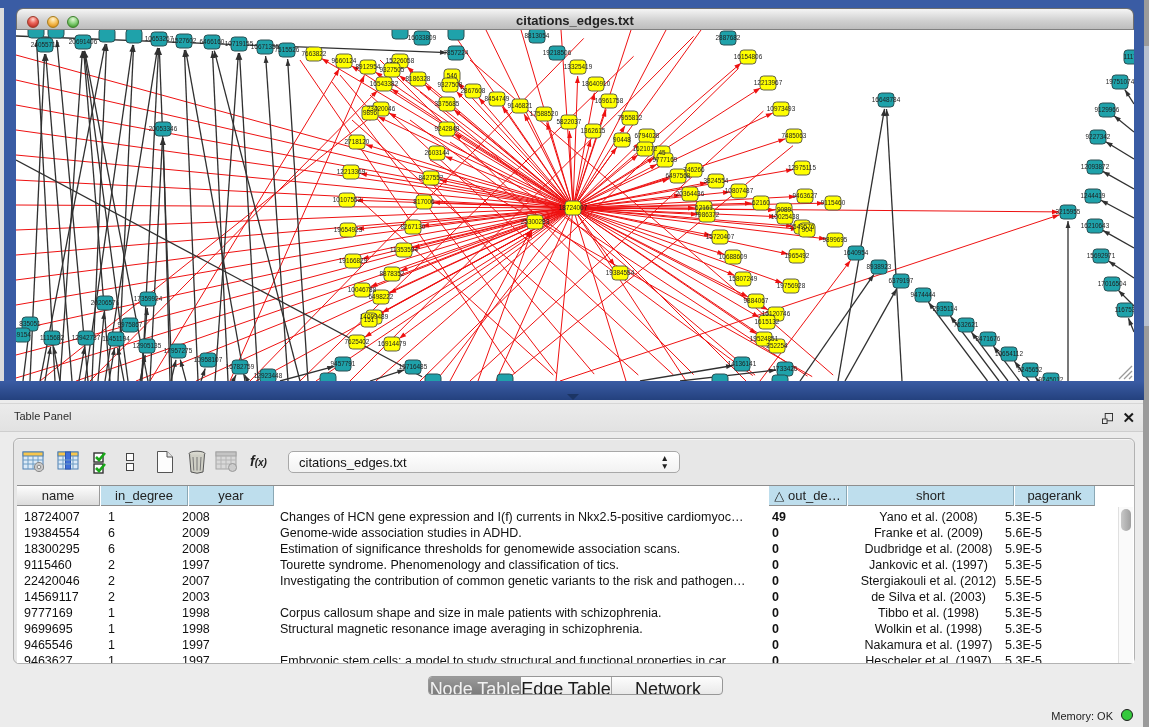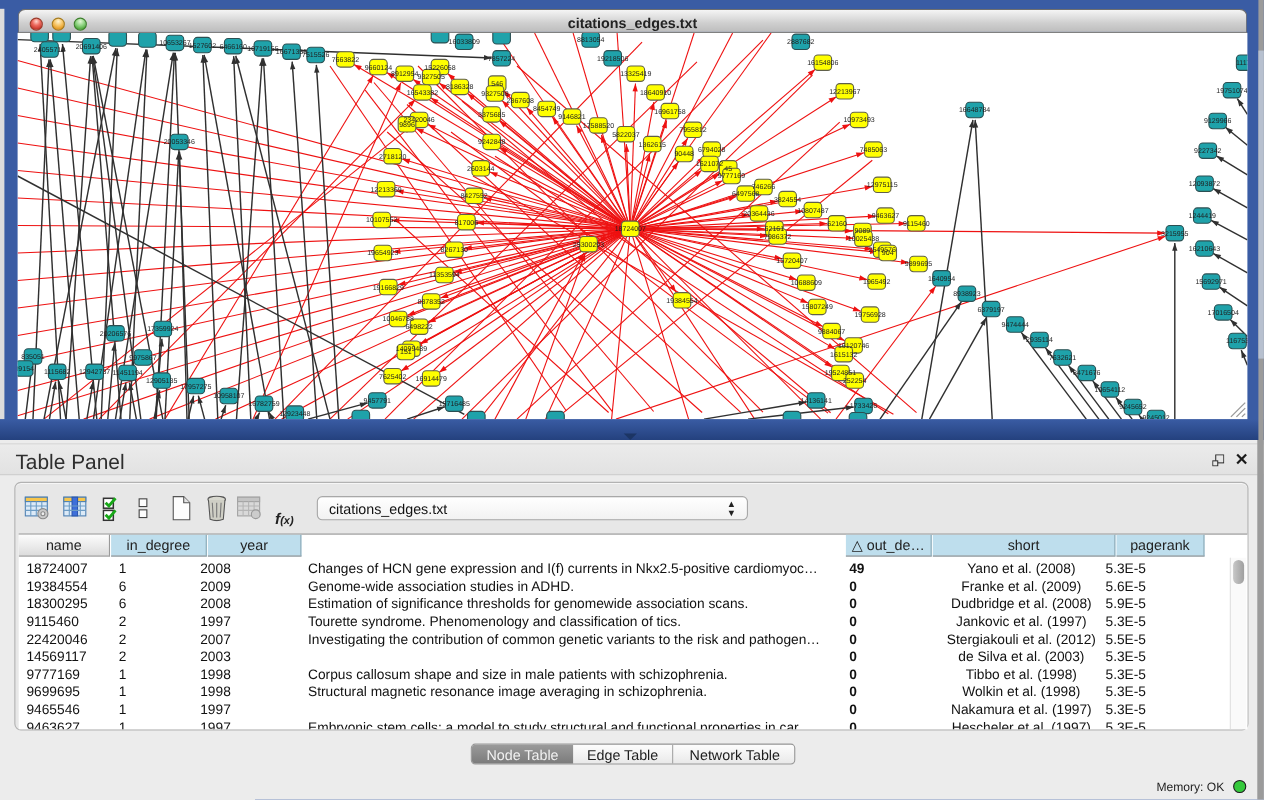--- a/index.html
+++ b/index.html
@@ -24,21 +24,21 @@
 .tl { position:absolute; top:7px; width:12px; height:12px; border-radius:50%; }
 #tl1 { left:10px; background:radial-gradient(circle at 50% 25%,#ffd5cd,#ed6a5f 40%,#c93a30 75%,#8e2b1e); border:1px solid #9c3a2a;}
 #tl2 { left:30px; background:radial-gradient(circle at 50% 25%,#fff3cf,#f6c25f 45%,#e59b27 75%,#a86f14); border:1px solid #a87c1c;}
 #tl3 { left:50px; background:radial-gradient(circle at 50% 25%,#e2f7d4,#8bd27e 45%,#55ab42 75%,#2f7d22); border:1px solid #3d7f2c;}
 
 #panel { position:absolute; left:0; top:400px; width:1149px; height:327px;
   background:#ececec; }
 #panelhdr { position:absolute; left:0; top:3px; width:1149px; height:29px;
   background:linear-gradient(#ebebeb,#e2e2e2); border-top:1px solid #d6d6d6;
   border-bottom:1px solid #cecece; }
-#panelhdr .t { position:absolute; left:14px; top:6px; font-size:19px; color:#2e2e2e; }
+#panelhdr .t { position:absolute; left:14px; top:6px; font-size:11px; color:#2e2e2e; }
 #floaticon { position:absolute; right:36px; top:9px; width:11px; height:11px; }
 #closex { position:absolute; right:14px; top:5px; font-size:15px; font-weight:bold; color:#1a1a1a; }
 #box { position:absolute; left:13px; top:38px; width:1122px; height:226px;
   background:#e7e7e7; border:1px solid #b2b2b2; border-radius:6px;
   box-shadow:inset 0 1px 0 #f6f6f6; }
 
 .ticon { position:absolute; top:11px; }
 #dropdown { position:absolute; left:274px; top:12px; width:392px; height:22px;
   background:linear-gradient(#ffffff,#f2f2f2); border:1px solid #a8a8a8;
   border-radius:5px; font-size:13px; color:#111; padding:3px 0 0 10px; }
@@ -61,21 +61,21 @@
 .c5 { left:828px; width:167px; text-align:center; }
 .c6 { left:988px; width:100px; }
 #vscroll { position:absolute; right:1px; top:21px; width:15px; height:156px;
   background:#fafafa; border-left:1px solid #e0e0e0; }
 #vthumb { position:absolute; left:2px; top:2px; width:10px; height:22px;
   background:linear-gradient(90deg,#c8c8c8,#9f9f9f); border-radius:5px; }
 
 #tabs { position:absolute; left:428px; top:276px; z-index:5; width:295px; height:19px;
   border:1px solid #979797; border-radius:4px;
   background:linear-gradient(#fdfdfd,#e9e9e9); overflow:hidden; }
-.tab { position:absolute; top:0; height:19px; font-size:13px; color:#1c1c1c;
+.tab { position:absolute; top:0; height:19px; font-size:18px; color:#1c1c1c;
   text-align:center; padding-top:2px; }
 #tab1 { left:0; width:92px; background:linear-gradient(#9a9a9a,#787878); color:#f2f2f2; }
 #tab2 { left:92px; width:91px; border-right:1px solid #a5a5a5; }
 #tab3 { left:183px; width:112px; }
 #memline { position:absolute; right:36px; top:310px; font-size:11px; color:#1e1e1e; }
 #memdot { position:absolute; right:16px; top:309px; width:12px; height:12px;
   border-radius:50%; background:#35c93c; border:1.5px solid #1d1d1d; }
 #panelrightstrip { position:absolute; right:0; top:0px; width:6px; height:327px; background:#9b9b9b; }
 </style></head>
 <body>
@@ -766,21 +766,21 @@
         <ellipse cx="12" cy="3.8" rx="8" ry="2.6" fill="#d8d8cf" stroke="#555"></ellipse>
         <path d="M4.5 4.5 L6 22 Q12 24.5 18 22 L19.5 4.5" fill="#cfcfc5" stroke="#555"></path>
         <path d="M8 7 L8.8 20.5 M12 7 L12 20.5 M16 7 L15.2 20.5" stroke="#777"></path>
       </svg>
       <svg class="ticon" style="left:201px" width="24" height="24" viewBox="0 0 24 24">
         <rect x="1" y="2" width="20" height="17" fill="#d9d9d9" stroke="#a3a3a3"></rect>
         <rect x="1" y="2" width="20" height="4" fill="#c4c4c4" stroke="#a3a3a3"></rect>
         <path d="M1 10 H21 M1 14 H21 M6 6 V19 M11 6 V19 M16 6 V19" stroke="#b5b5b5" fill="none"></path>
         <circle cx="17.5" cy="17.5" r="4" fill="#cccccc" stroke="#9a9a9a"></circle>
       </svg>
-      <div class="ticon" style="left:236px; top:24px; position:absolute; font-size:14px; font-style:italic; font-weight:bold; color:#222">f<span style="font-size:10px">(x)</span></div>
+      <div class="ticon" style="left:236px; top:14px; position:absolute; font-size:14px; font-style:italic; font-weight:bold; color:#222">f<span style="font-size:10px">(x)</span></div>
       <div id="dropdown">citations_edges.txt
         <div id="dd-arrows">▲<br>▼</div>
       </div>
       <div id="tbl">
         <div class="hr">
           <div class="hc" style="left:0;width:83px;background:linear-gradient(#fdfdfd,#dcdcdc);border-right:1px solid #9a9a9a">name</div>
           <div class="hc" style="left:84px;width:87px">in_degree</div>
           <div class="hc" style="left:172px;width:85px">year</div>
           <div class="hc" style="left:752px;width:78px">△ out_de…</div>
           <div class="hc" style="left:831px;width:166px">short</div>

